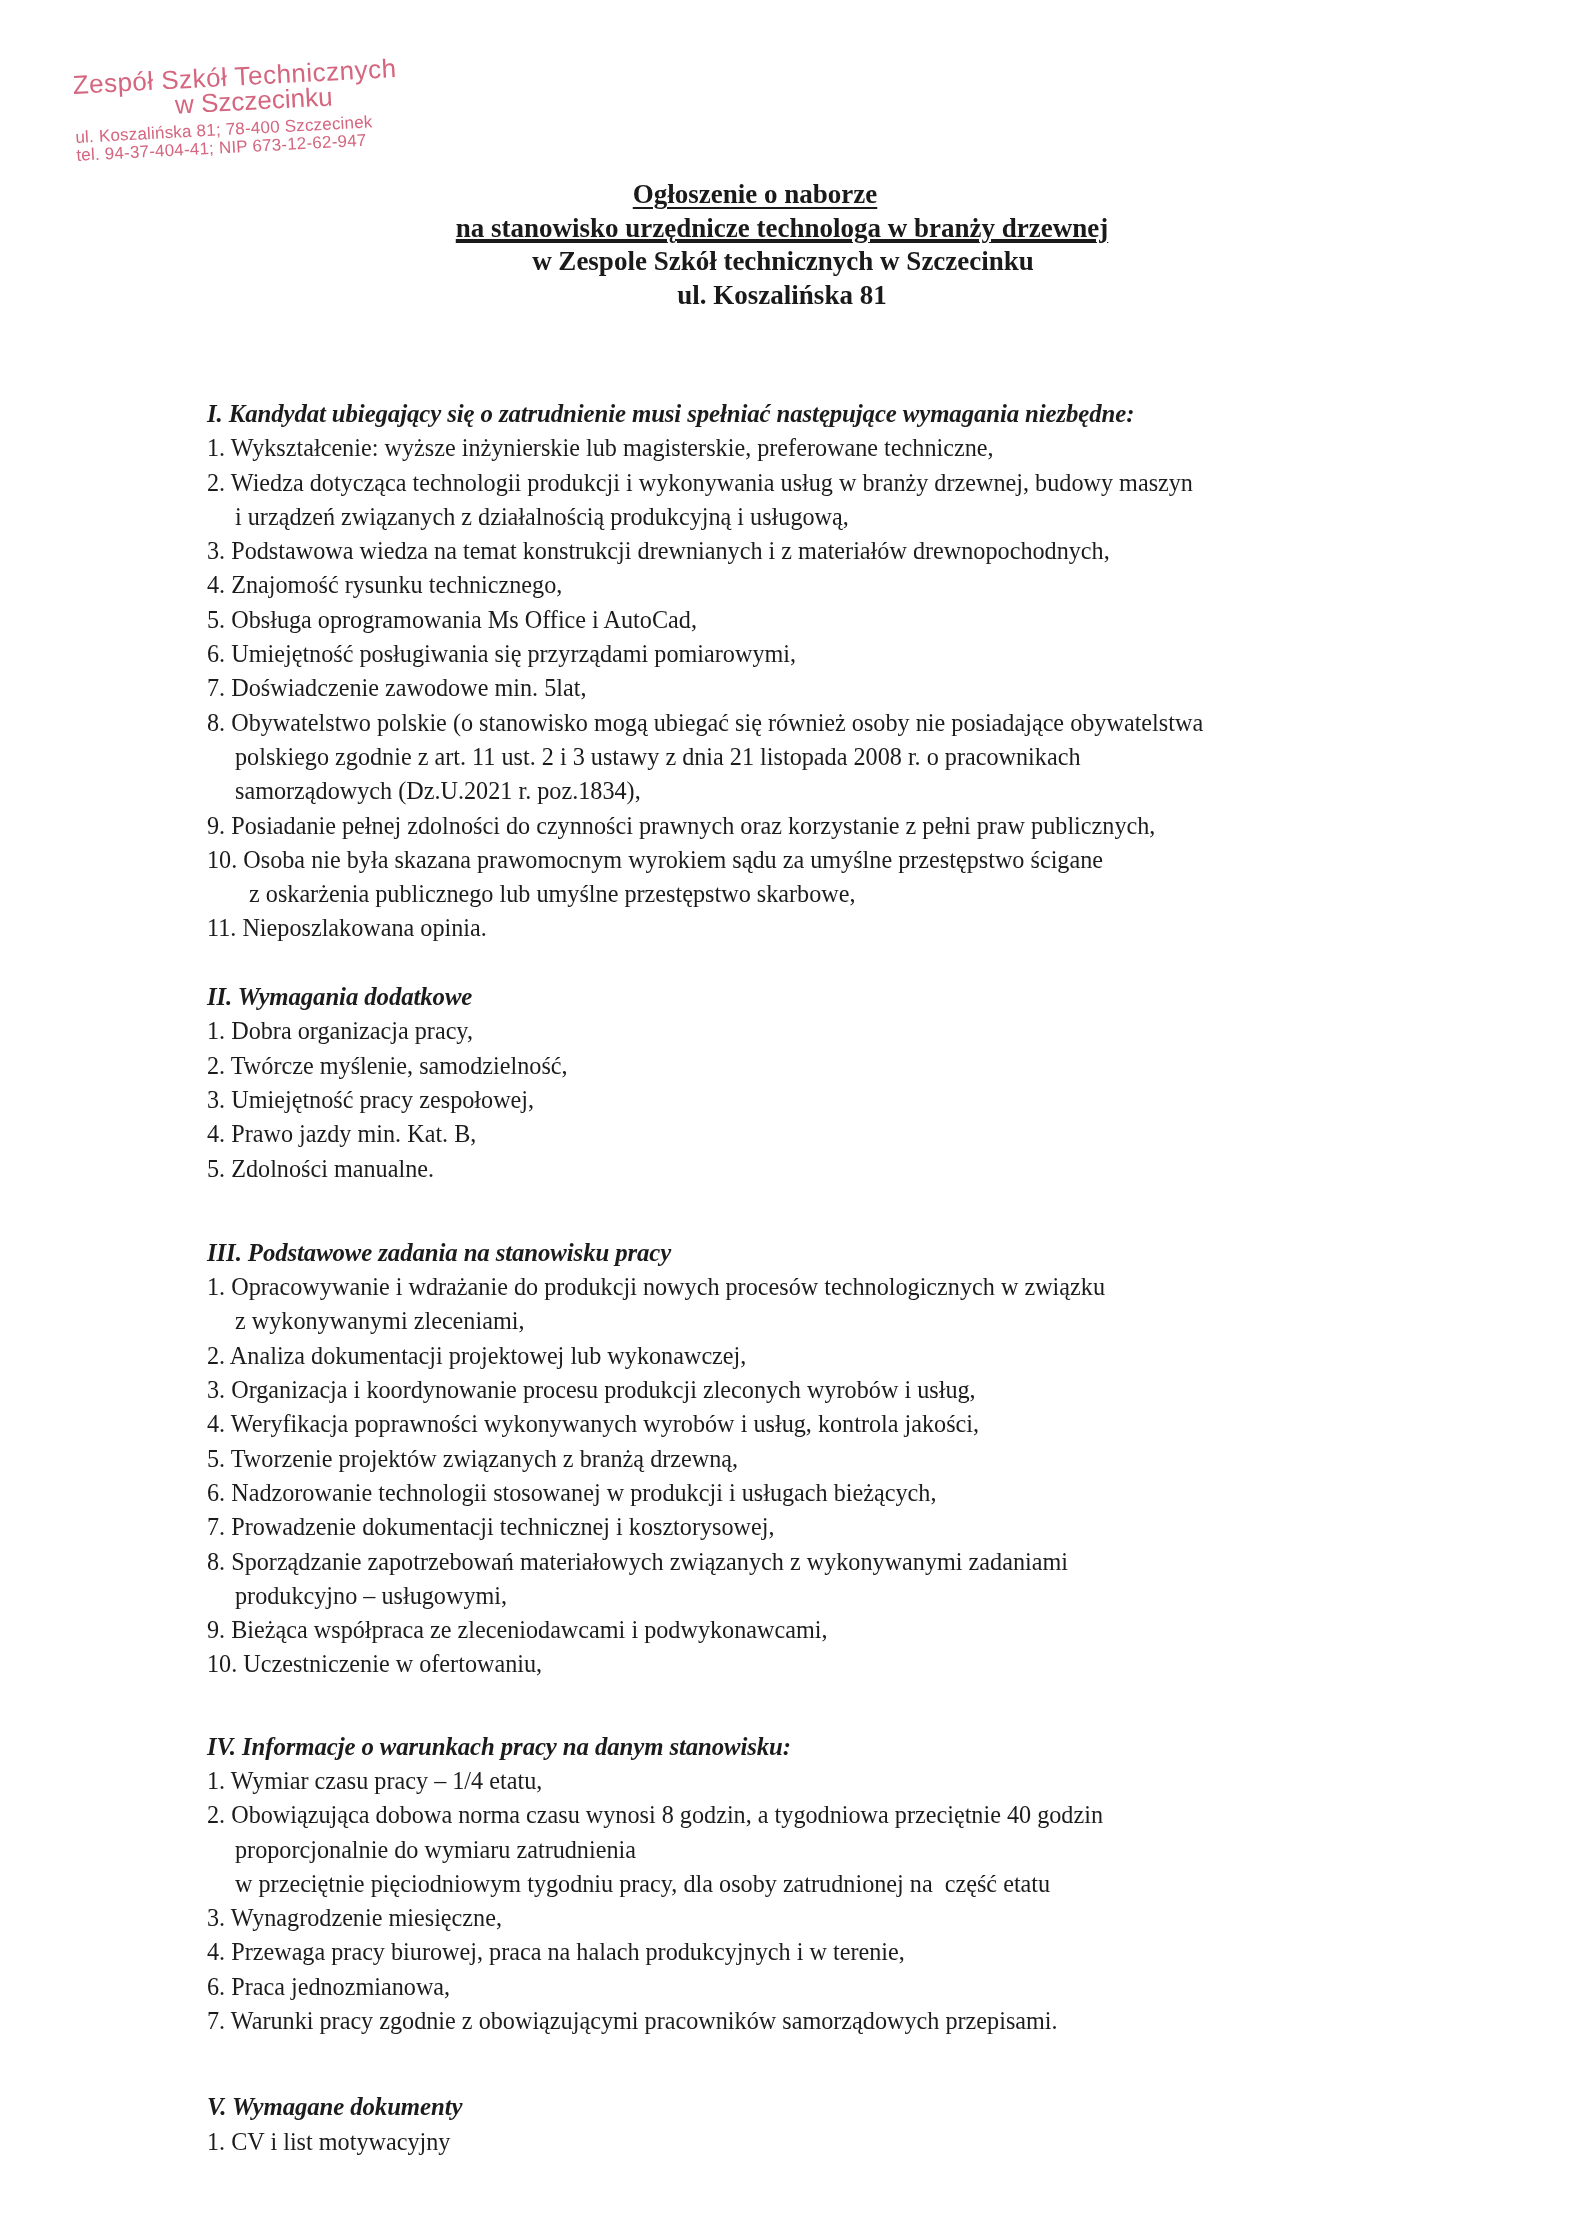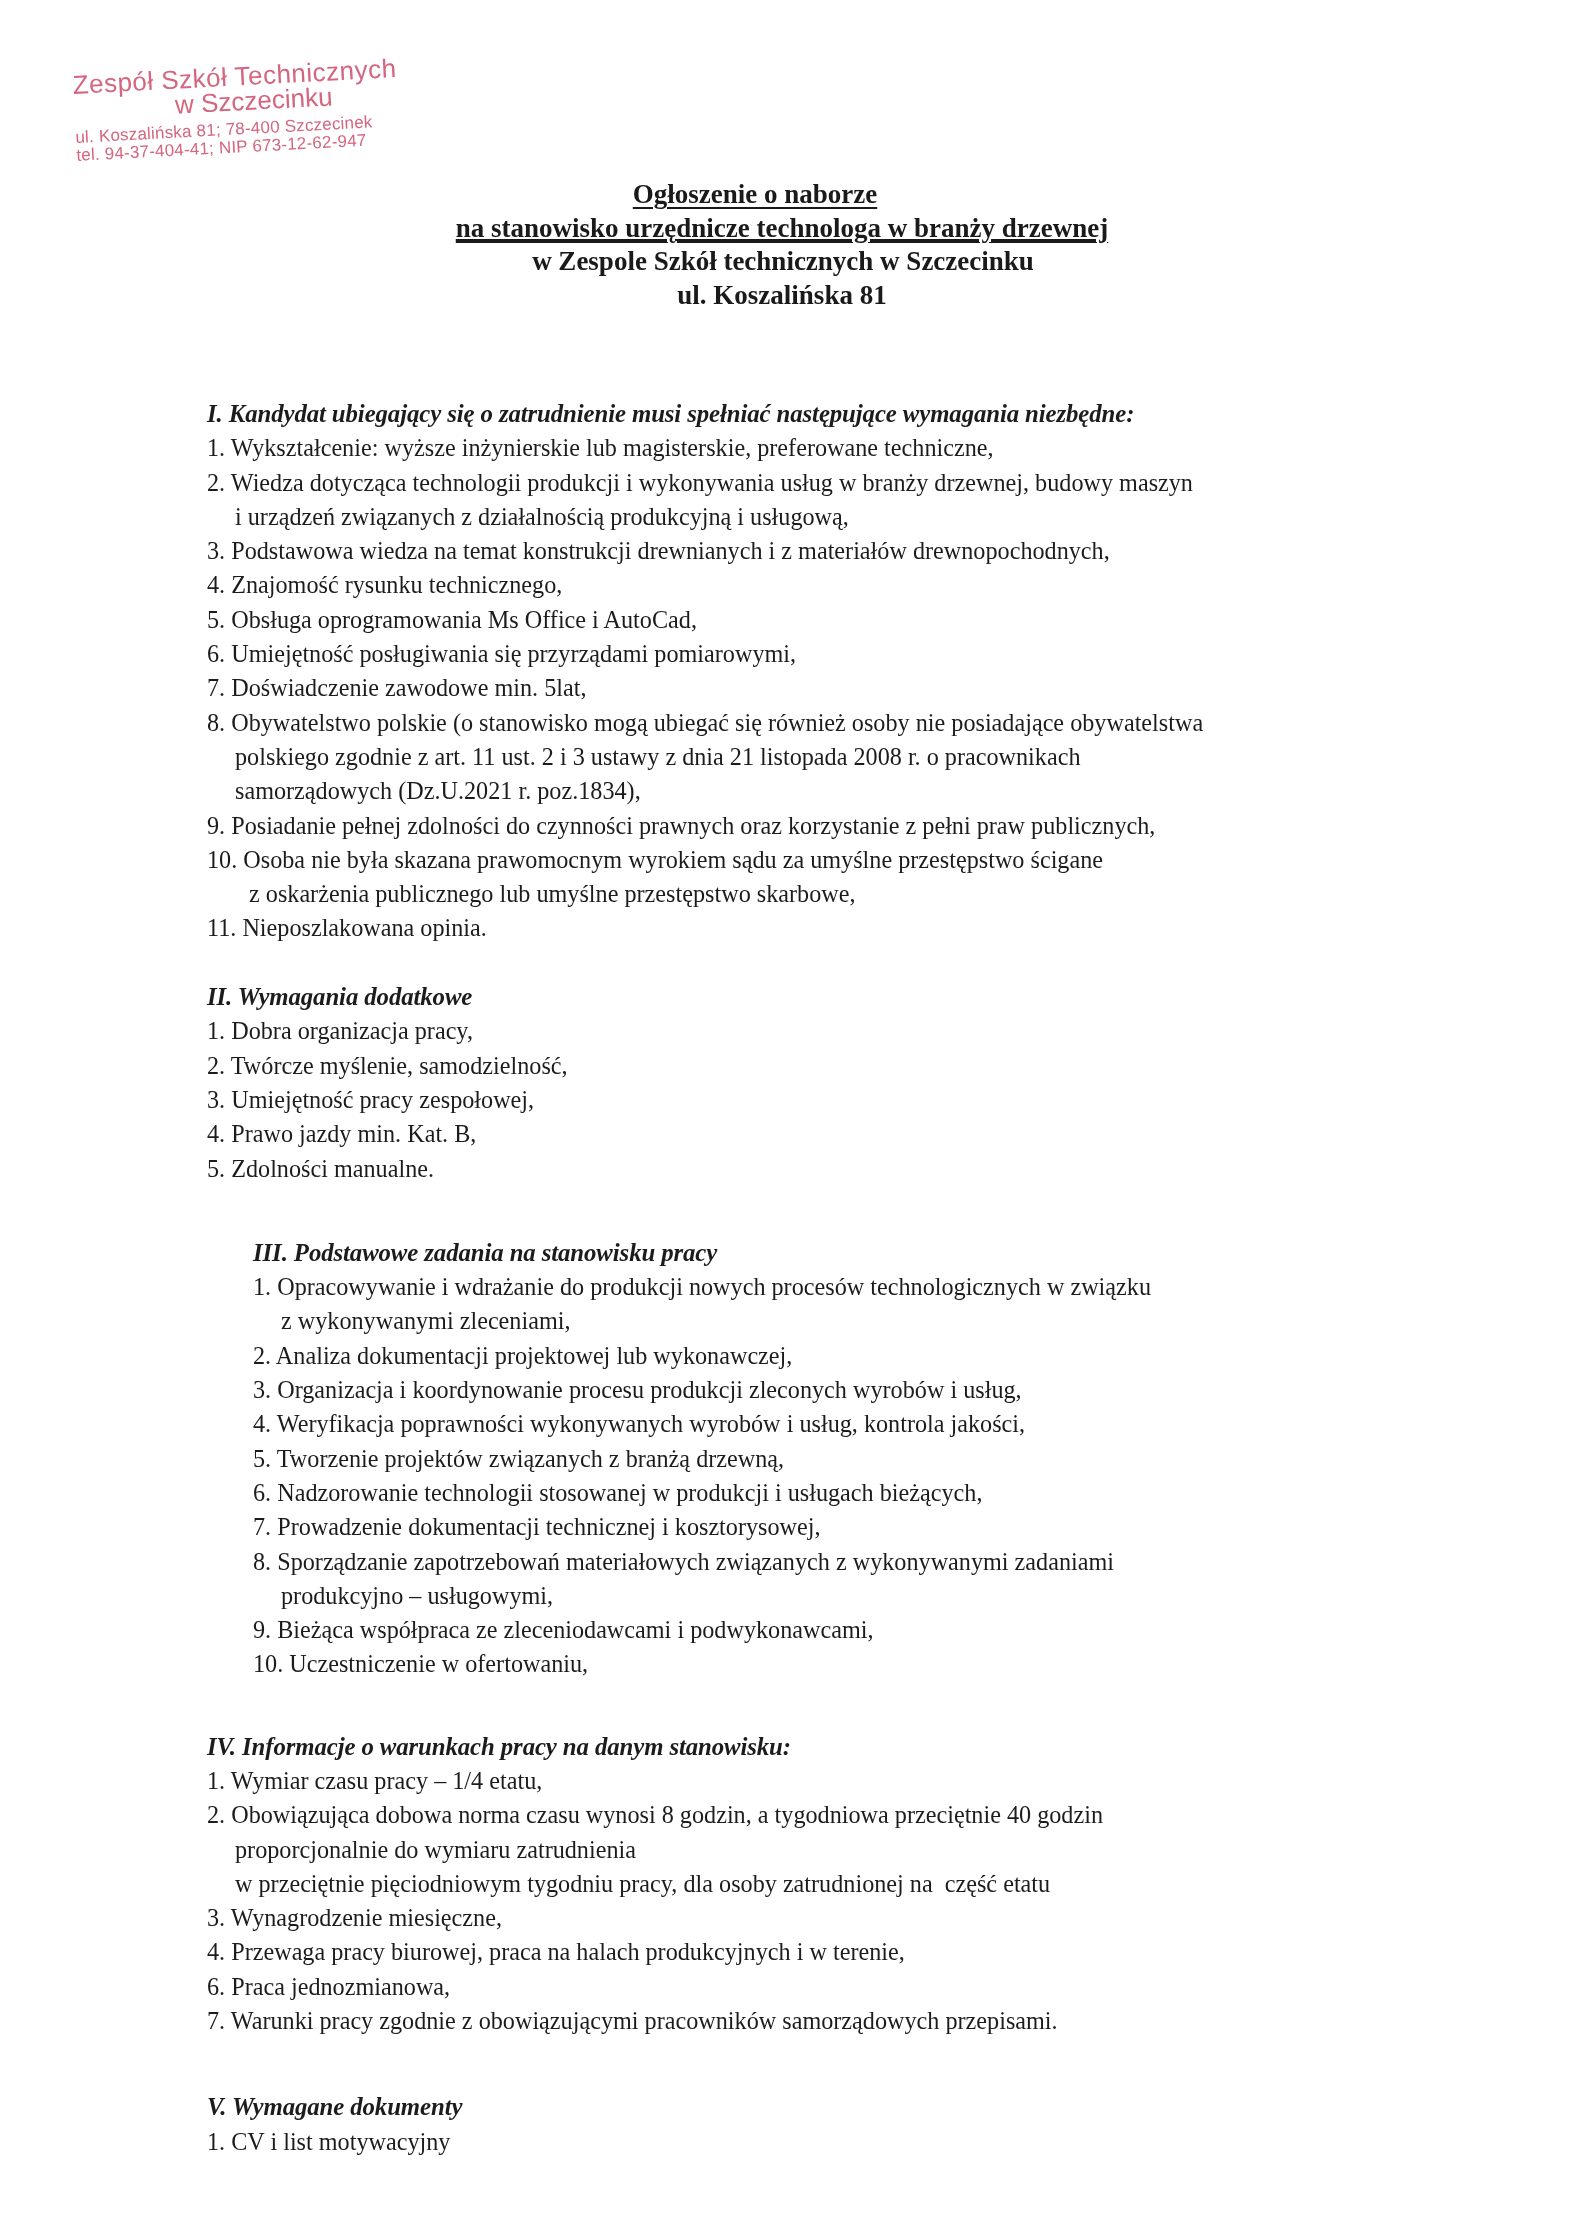--- a/index.html
+++ b/index.html
@@ -53,21 +53,21 @@
     .content {
       position: absolute;
       left: 207px;
       top: 397px;
       width: 1200px;
       font-size: 24.2px;
       line-height: 34.3px;
     }
     .section { margin: 0; }
     .section + .section { margin-top: 34.3px; }
-    .section.s3 { margin-top: 50px; margin-left: 46px; }
+    .section.s3 { margin-top: 50px; }
     .section.s4 { margin-top: 48px; }
     .section.s5 { margin-top: 52px; }
     .sec-heading {
       font-weight: bold;
       font-size: 24.8px;
       letter-spacing: -0.1px;
       white-space: nowrap;
       font-style: italic;
     }
     .item {

